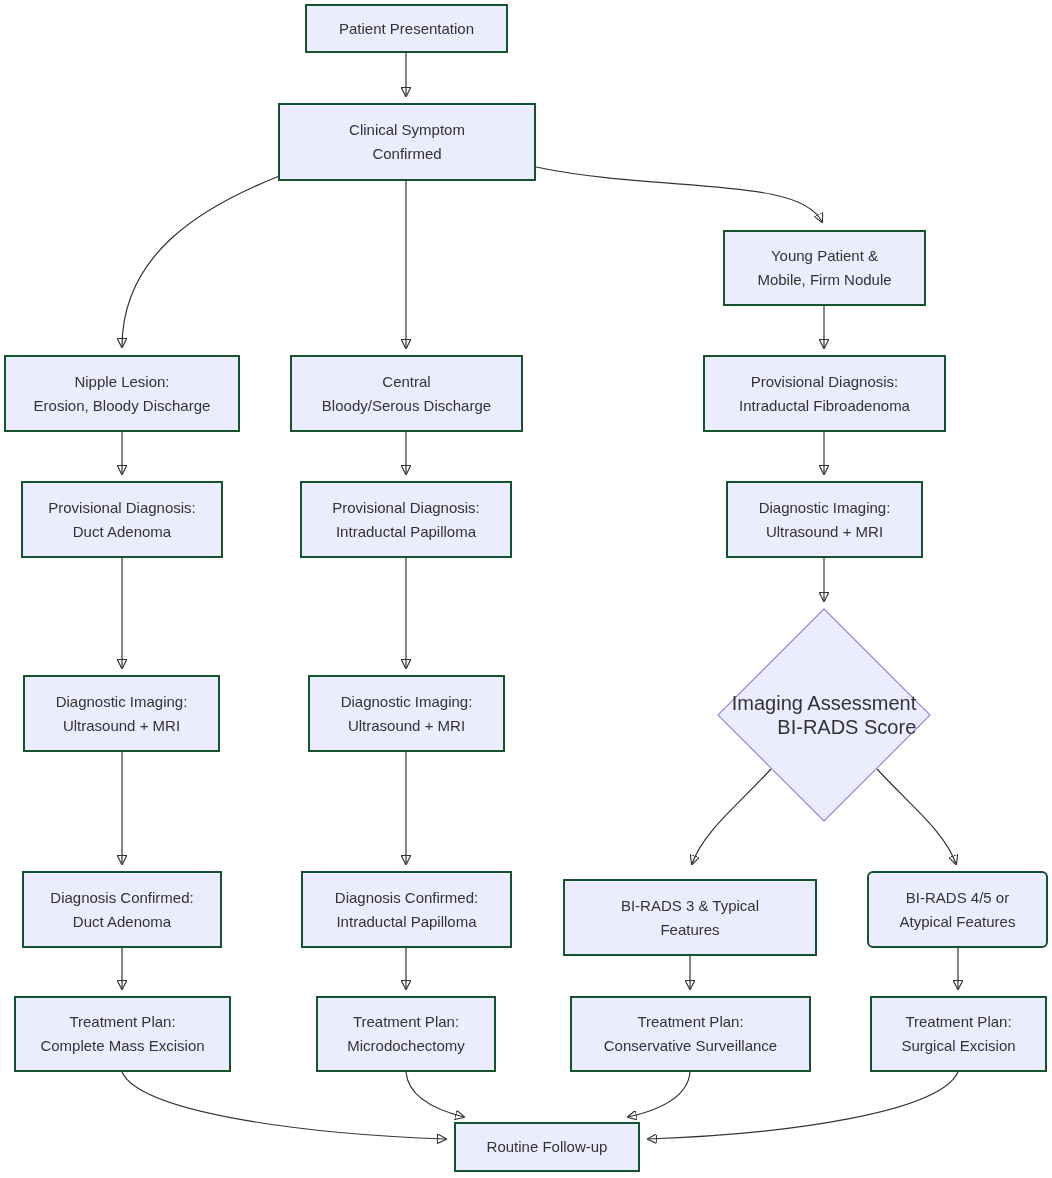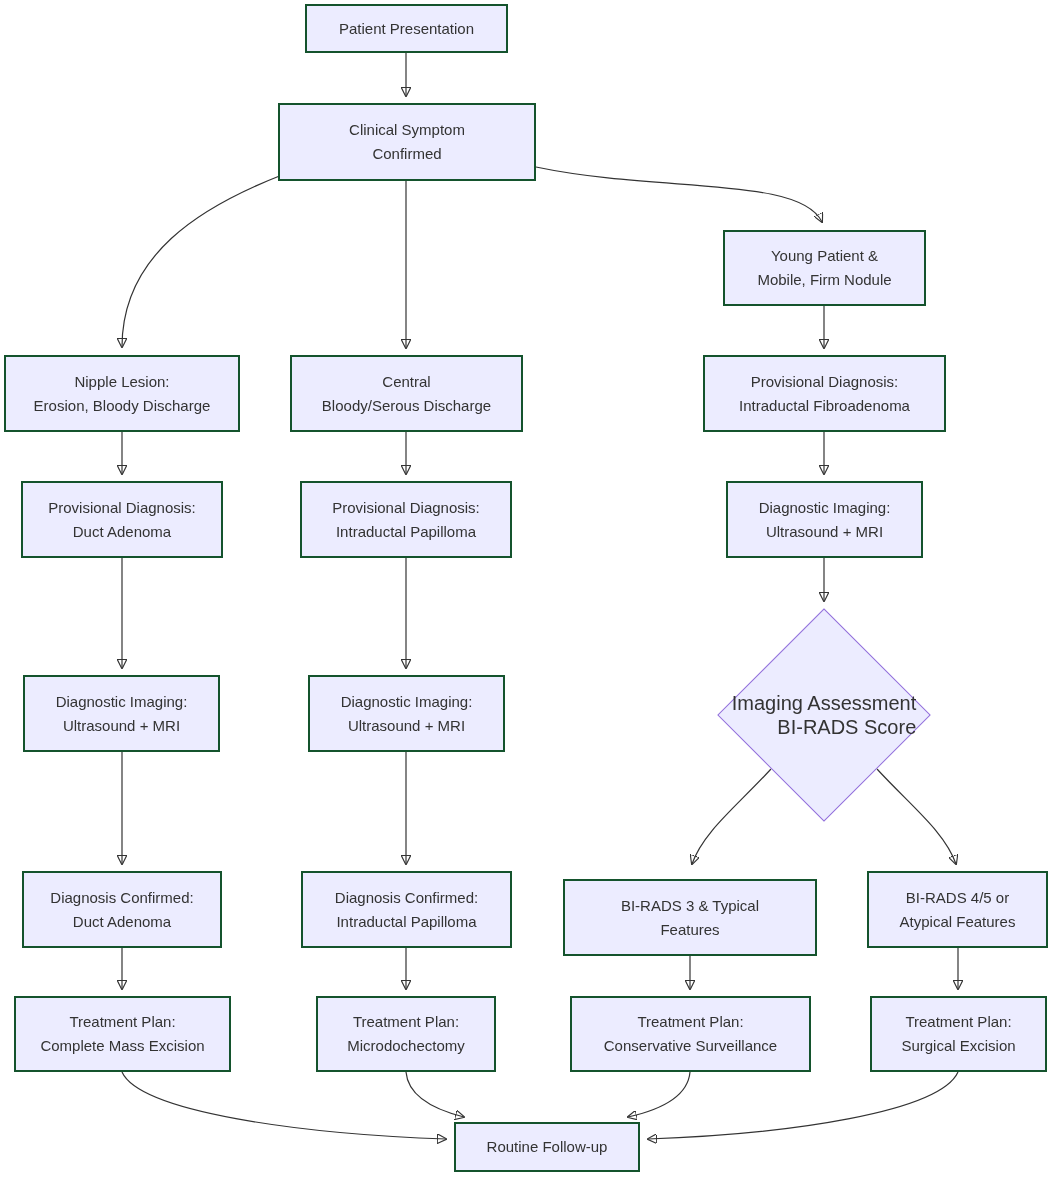--- a/index.html
+++ b/index.html
@@ -37,21 +37,21 @@
   .n-central   { left:290px; top:355px;  width:233px; height:77px; }
   .n-provfib   { left:703px; top:355px;  width:243px; height:77px; }
   .n-provduct  { left:21px;  top:481px;  width:202px; height:77px; }
   .n-provpap   { left:300px; top:481px;  width:212px; height:77px; }
   .n-imgright  { left:726px; top:481px;  width:197px; height:77px; }
   .n-imgleft   { left:23px;  top:675px;  width:197px; height:77px; }
   .n-imgmid    { left:308px; top:675px;  width:197px; height:77px; }
   .n-confduct  { left:22px;  top:871px;  width:200px; height:77px; }
   .n-confpap   { left:301px; top:871px;  width:211px; height:77px; }
   .n-birads3   { left:563px; top:871px;  width:254px; height:77px;margin-top:8px; }
-  .n-birads45  { left:867px; top:871px;  width:181px; height:77px; }
+  .n-birads45  { left:867px; top:871px;  width:181px; height:77px;border-radius:6px; }
   .n-txmass    { left:14px;  top:996px;  width:217px; height:76px; }
   .n-txmicro   { left:316px; top:996px;  width:180px; height:76px; }
   .n-txcons    { left:570px; top:996px;  width:241px; height:76px; }
   .n-txsurg    { left:870px; top:996px;  width:177px; height:76px; }
   .n-routine   { left:454px; top:1122px; width:186px; height:50px; }
 
   
   .diamond-wrap { position: absolute; left:717px; top:608px; width:214px; height:214px; }
   .diamond-shape {
     position: absolute; left:50%; top:50%;

